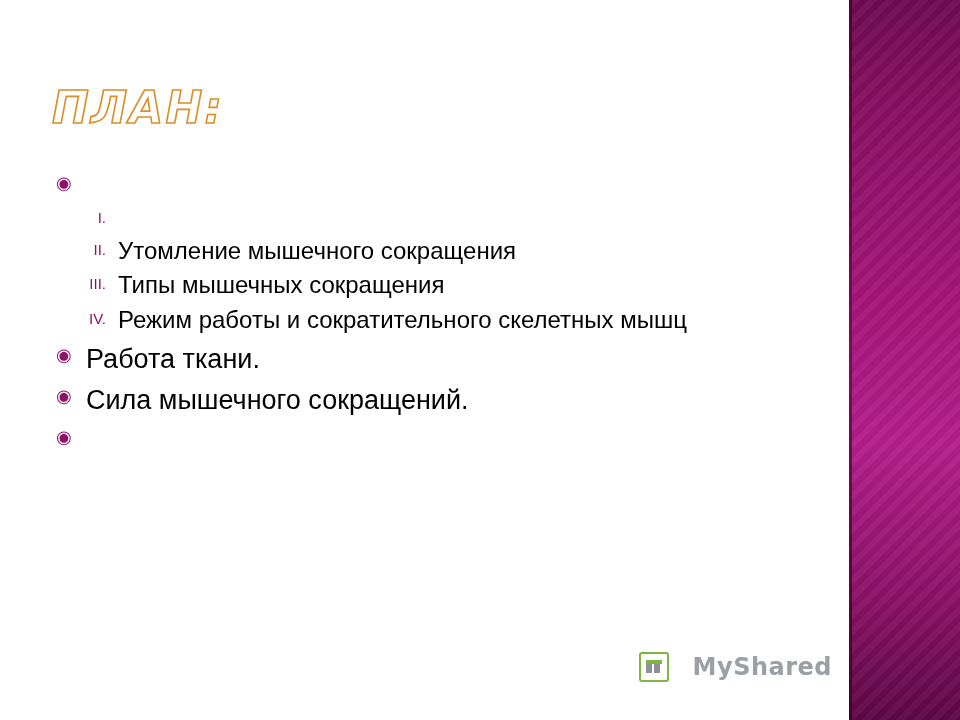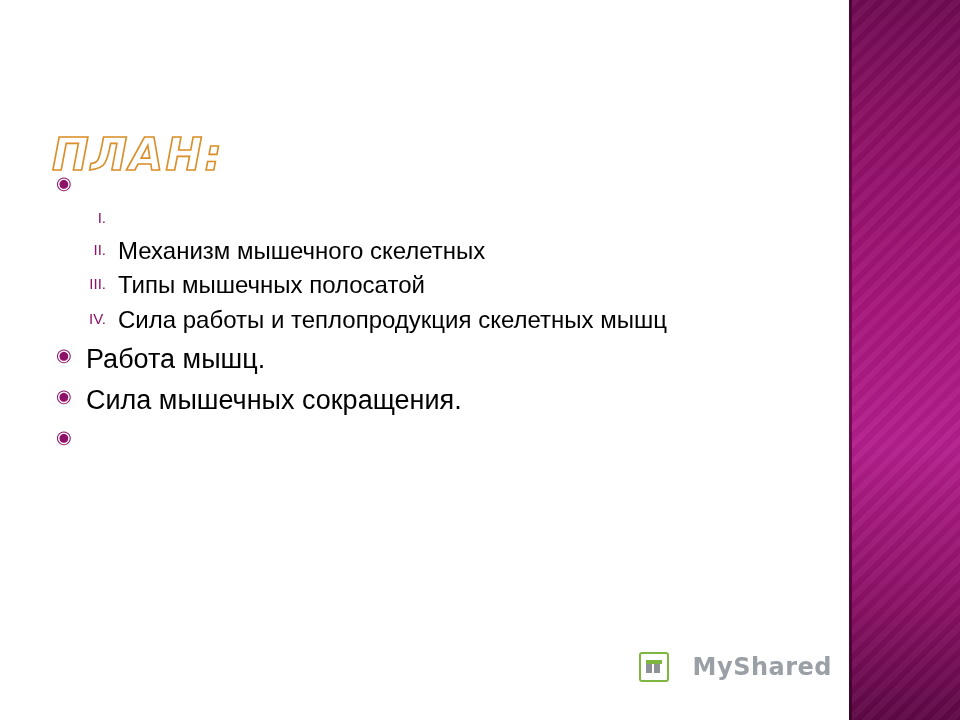--- a/index.html
+++ b/index.html
@@ -55,21 +55,20 @@
     font-size: 44px;
     font-weight: bold;
     font-style: italic;
     letter-spacing: 2px;
     color: #ffffff;
     -webkit-text-stroke: 1.6px #d98f2a;
     text-transform: uppercase;
     text-shadow: 0 0 1px #e0a040;
     line-height: 1.1;
     white-space: nowrap;
-    margin-top: 47px;
   }
 
   
   .content {
     position: absolute;
     left: 52px;
     top: 170px;
     width: 760px;
   }
 
@@ -188,40 +187,40 @@
     <div class="item lvl1">
       <span class="marker">◉</span>
     </div>
 
     <div class="sublist">
       <div class="item lvl2">
         <span class="marker">I.</span>
       </div>
       <div class="item lvl2">
         <span class="marker">II.</span>
-        <span class="text">Механизм мышечного скелетных</span>
+        <span class="text">Утомление мышечного сокращения</span>
       </div>
       <div class="item lvl2">
         <span class="marker">III.</span>
-        <span class="text">Типы мышечных полосатой</span>
+        <span class="text">Типы мышечных сокращения</span>
       </div>
       <div class="item lvl2">
         <span class="marker">IV.</span>
-        <span class="text">Сила работы и теплопродукция скелетных мышц</span>
-      </div>
-    </div>
-
-    <div class="item lvl1">
-      <span class="marker">◉</span>
-      <span class="text">Работа мышц.</span>
-    </div>
-
-    <div class="item lvl1">
-      <span class="marker">◉</span>
-      <span class="text">Сила мышечных сокращения.</span>
+        <span class="text">Режим работы и сократительного скелетных мышц</span>
+      </div>
+    </div>
+
+    <div class="item lvl1">
+      <span class="marker">◉</span>
+      <span class="text">Работа ткани.</span>
+    </div>
+
+    <div class="item lvl1">
+      <span class="marker">◉</span>
+      <span class="text">Сила мышечного сокращений.</span>
     </div>
 
     <div class="item lvl1">
       <span class="marker">◉</span>
     </div>
 
   </div>
 
   <div class="watermark">
     <span class="wm-logo"></span>

